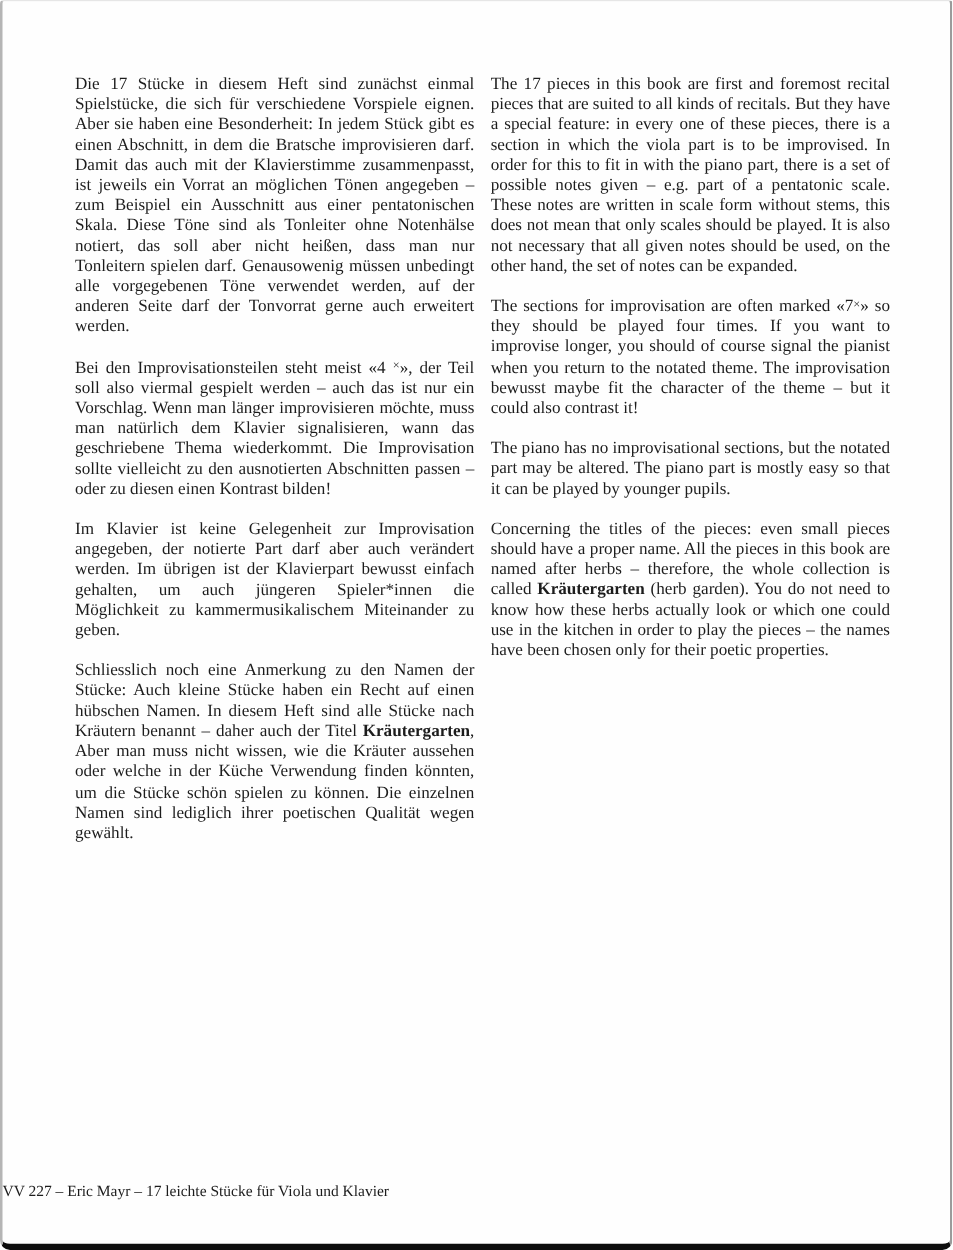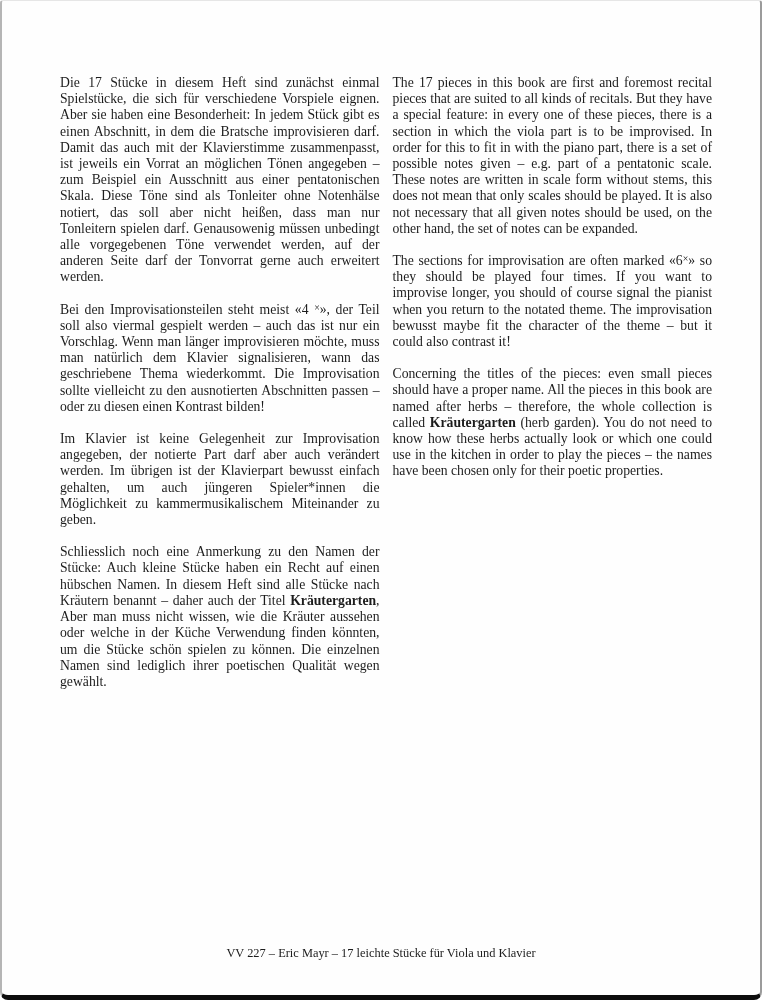--- a/index.html
+++ b/index.html
@@ -28,56 +28,56 @@
     padding: 58px 48px 0 58px;
     box-sizing: border-box;
   }
   .col {
     width: 320px;
     font-size: 13.7px;
     line-height: 16.2px;
     text-align: justify;
   }
   .col p {
-    margin: 16px 0 16px 0;
+    margin: 0 0 16px 0;
   }
   .col-english {
   }
   .col b {
     font-weight: bold;
   }
   .col sup {
     font-size: 72%;
     line-height: 0;
     vertical-align: 0.28em;
   }
   .footer {
     position: absolute;
     left: 0;
     right: 0;
     bottom: 33px;
-    text-align: center;
     font-size: 12.4px;
     line-height: 17px;
     color: #1c1c1c;
   }
 </style>
 </head>
 <body>
 
 <div class="page">
   <div class="columns">
     <div class="col col-german">
         <p><span>Die 17 Stücke in diesem Heft sind zunächst einmal Spielstücke, die sich für verschiedene Vorspiele eignen. Aber sie haben eine Besonderheit: In jedem Stück gibt es einen Abschnitt, in dem die Bratsche improvisieren darf. Damit das auch mit der Klavierstimme zusammenpasst, ist jeweils ein Vorrat an möglichen Tönen angegeben – zum Beispiel ein Ausschnitt aus einer pentatonischen Skala. Diese Töne sind als Tonleiter ohne Notenhälse notiert, das soll aber nicht heißen, dass man nur Tonleitern spielen darf. Genausowenig müssen unbedingt alle vorgegebenen Töne verwendet werden, auf der anderen Seite darf der Tonvorrat gerne auch erweitert werden.</span></p>
         <p><span>Bei den Improvisationsteilen steht meist «4 </span><sup>×</sup><span>», der Teil soll also viermal gespielt werden – auch das ist nur ein Vorschlag. Wenn man länger improvisieren möchte, muss man natürlich dem Klavier signalisieren, wann das geschriebene Thema wiederkommt. Die Improvisation sollte vielleicht zu den ausnotierten Abschnitten passen – oder zu diesen einen Kontrast bilden!</span></p>
         <p><span>Im Klavier ist keine Gelegenheit zur Improvisation angegeben, der notierte Part darf aber auch verändert werden. Im übrigen ist der Klavierpart bewusst einfach gehalten, um auch jüngeren Spieler*innen die Möglichkeit zu kammermusikalischem Miteinander zu geben.</span></p>
         <p><span>Schliesslich noch eine Anmerkung zu den Namen der Stücke: Auch kleine Stücke haben ein Recht auf einen hübschen Namen. In diesem Heft sind alle Stücke nach Kräutern benannt – daher auch der Titel </span><b>Kräutergarten</b><span>, Aber man muss nicht wissen, wie die Kräuter aussehen oder welche in der Küche Verwendung finden könnten, um die Stücke schön spielen zu können. Die einzelnen Namen sind lediglich ihrer poetischen Qualität wegen gewählt.</span></p>
       </div>
     <div class="col col-english">
         <p><span>The 17 pieces in this book are first and foremost recital pieces that are suited to all kinds of recitals. But they have a special feature: in every one of these pieces, there is a section in which the viola part is to be improvised. In order for this to fit in with the piano part, there is a set of possible notes given – e.g. part of a pentatonic scale. These notes are written in scale form without stems, this does not mean that only scales should be played. It is also not necessary that all given notes should be used, on the other hand, the set of notes can be expanded.</span></p>
-        <p><span>The sections for improvisation are often marked «6</span><sup>×</sup><span>» so they should be played four times. If you want to improvise longer, you should of course signal the pianist when you return to the notated theme. The improvisation bewusst maybe fit the character of the theme – but it could also contrast it!</span></p>
+        <p><span>The sections for improvisation are often marked «7</span><sup>×</sup><span>» so they should be played four times. If you want to improvise longer, you should of course signal the pianist when you return to the notated theme. The improvisation bewusst maybe fit the character of the theme – but it could also contrast it!</span></p>
+        <p><span>The piano has no improvisational sections, but the notated part may be altered. The piano part is mostly easy so that it can be played by younger pupils.</span></p>
         <p><span>Concerning the titles of the pieces: even small pieces should have a proper name. All the pieces in this book are named after herbs – therefore, the whole collection is called </span><b>Kräutergarten</b><span> (herb garden). You do not need to know how these herbs actually look or which one could use in the kitchen in order to play the pieces – the names have been chosen only for their poetic properties.</span></p>
       </div>
   </div>
   <div class="footer">
     <div>VV 227 – Eric Mayr – 17 leichte Stücke für Viola und Klavier</div>
   </div>
 </div>
 
 </body></html>

